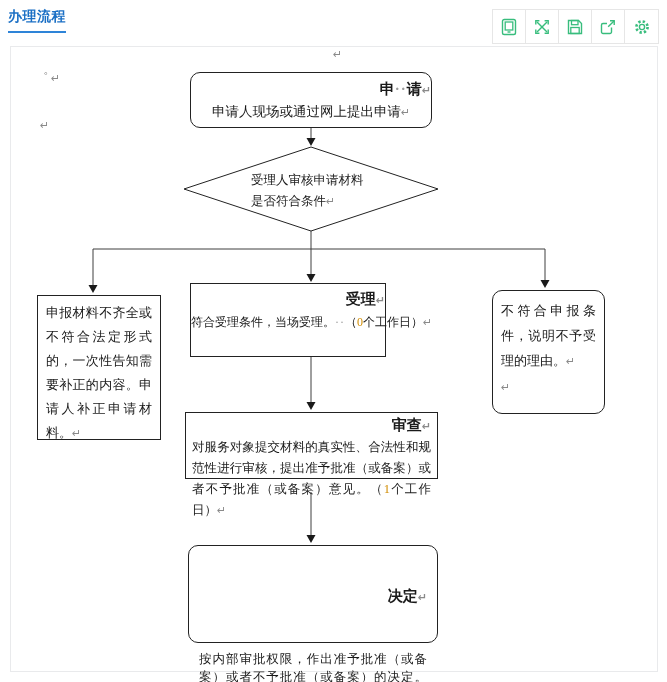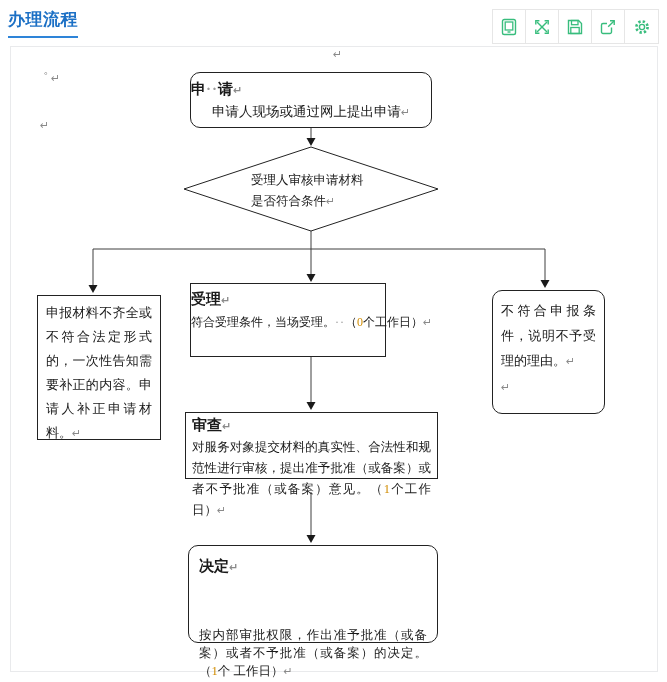--- a/index.html
+++ b/index.html
@@ -1,41 +1,41 @@
 <!DOCTYPE html>
 <html><head>
 <meta charset="utf-8">
 <style>
   * { margin:0; padding:0; box-sizing:border-box; }
   html,body { width:667px; height:682px; background:#fff; overflow:hidden;
               font-family:"Liberation Serif","DejaVu Serif",serif; }
 
   
   .page-title { position:absolute; left:8px; top:8px; font-family:"Liberation Sans","DejaVu Sans",sans-serif;
-                font-size:17px; font-weight:bold; color:#1c70c5; padding-bottom:5px;
+                font-size:14px; font-weight:bold; color:#1c70c5; padding-bottom:5px;
                 border-bottom:2px solid #2e84d8; letter-spacing:.5px; }
 
   
   .toolbar { position:absolute; left:492px; top:9px; height:35px; display:flex;
              border:1px solid #e6e6e6; background:#fff; }
   .tb-btn { width:33px; height:33px; display:flex; align-items:center; justify-content:center;
             border-right:1px solid #e6e6e6; cursor:pointer; background:#fff; }
   .tb-btn:last-child { border-right:none; }
   .tb-btn svg { display:block; }
 
   
   .panel { position:absolute; left:10px; top:46px; width:648px; height:626px;
            border:1px solid #e9eaec; background:#fff; }
 
   svg.connectors { position:absolute; left:0; top:0; pointer-events:none; }
 
   
   .fc-box { position:absolute; border:1px solid #222; background:#fff; color:#1a1a1a; }
   .rounded { border-radius:10px; }
-  .fc-title { text-align:left; font-weight:bold; font-size:15px; line-height:20px; }
+  .fc-title { text-align:right; font-weight:bold; font-size:15px; line-height:20px; }
   .fc-body  { font-size:12.5px; }
   .ret { color:#8a8a8a; font-size:11px; font-family:"DejaVu Sans",sans-serif; }
   .sp-dots { color:#9a9a9a; letter-spacing:1px; }
   .day-num { color:#d18c00; }
 
   .box-apply { left:190px; top:72px; width:242px; height:56px; padding-top:6px; }
   .box-apply .fc-body { text-align:center; font-size:13.5px; line-height:22px; }
 
   .diamond-text { position:absolute; left:251px; top:170px; width:122px; text-align:left;
                   font-size:12.5px; line-height:21px; color:#1a1a1a; }
@@ -50,21 +50,21 @@
 
   .box-reject { left:492px; top:290px; width:113px; height:124px; padding:7px 8px; }
   .box-reject .fc-body { font-size:13px; line-height:25px; text-align:justify;
                          text-justify:inter-character; }
 
   .box-review { left:185px; top:412px; width:253px; height:67px; padding:2px 6px 0 6px; }
   .box-review .fc-body { font-size:12.5px; line-height:21px; text-align:justify;
                          text-justify:inter-character; }
 
   .box-decide { left:188px; top:545px; width:250px; height:98px; padding:6px 10px 0 10px; }
-  .box-decide .fc-title { line-height:28px; }
+  .box-decide .fc-title { line-height:16px;margin-top:36px; }
   .box-decide .fc-body { font-size:12.5px; line-height:18px; text-align:justify;
                          text-justify:inter-character;margin-top:44px; }
 
   
   .stray { position:absolute; color:#8a8a8a; font-size:11px; font-family:"DejaVu Sans",sans-serif; }
   .stray-bullet { position:absolute; color:#777; font-size:9px; }
 </style>
 </head>
 <body>
 

